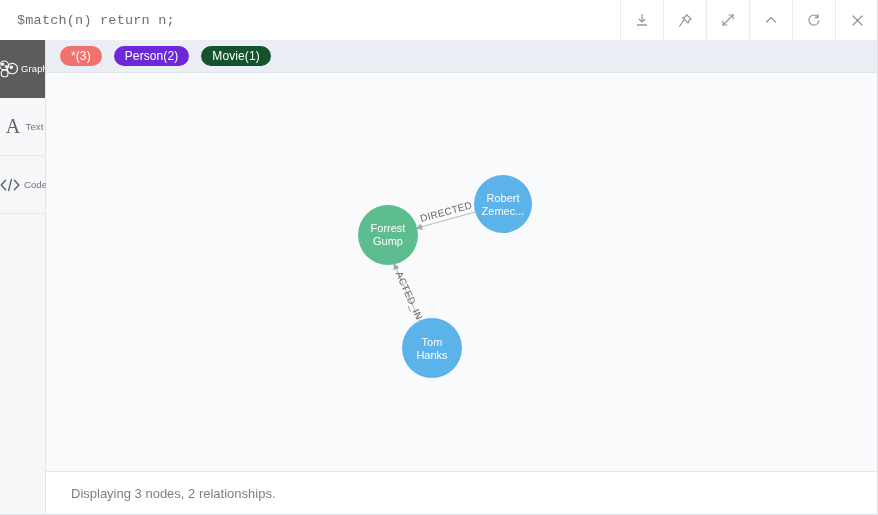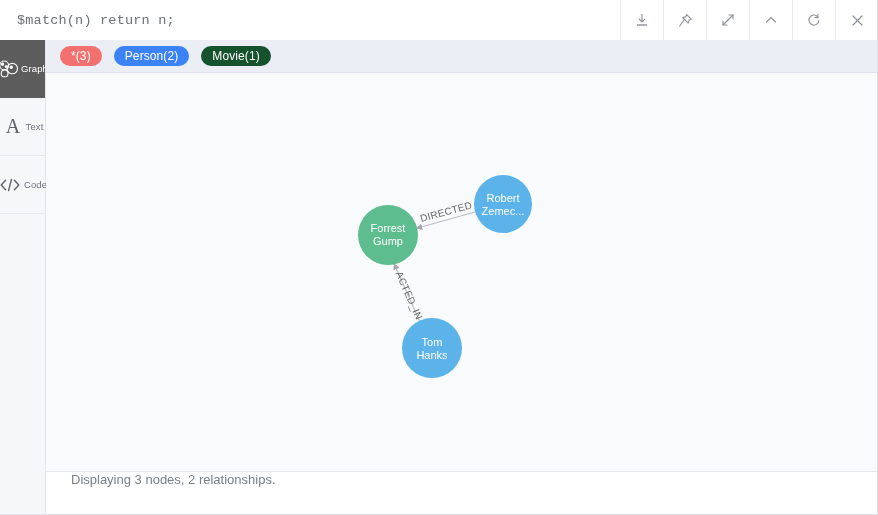--- a/index.html
+++ b/index.html
@@ -167,21 +167,21 @@
 
   
   .status-bar {
     position: absolute;
     left: 46px; top: 472px;
     width: 831px;
     height: 42px;
     background: #ffffff;
     box-sizing: border-box;
     display: flex;
-    align-items: flex-start;
+    align-items: center;
     padding-left: 25px;
   }
   .status-text {
     font-size: 13px;
     color: #7a7f88;
   }
 </style>
 </head>
 <body>
 
@@ -285,21 +285,21 @@
         </svg>
       </span>
       <span class="side-lbl">Code</span>
     </div>
 
     <div class="side-fill"></div>
   </div>
 
   <div class="chip-bar">
     <span class="chip" style="background:#f2706e">*(3)</span>
-    <span class="chip" style="background:#3b82f6">Person(2)</span>
+    <span class="chip" style="background:#6d28d9">Person(2)</span>
     <span class="chip" style="background:#14532d">Movie(1)</span>
   </div>
 
   <div class="canvas">
     <svg width="831" height="399" viewBox="46 73 831 399">
 
       <defs>
         <marker id="arrowhead" markerWidth="7" markerHeight="7" refX="1" refY="3" orient="auto">
           <path d="M0 0 L6 3 L0 6 Z" fill="#a4a8ae"></path>
         </marker>

